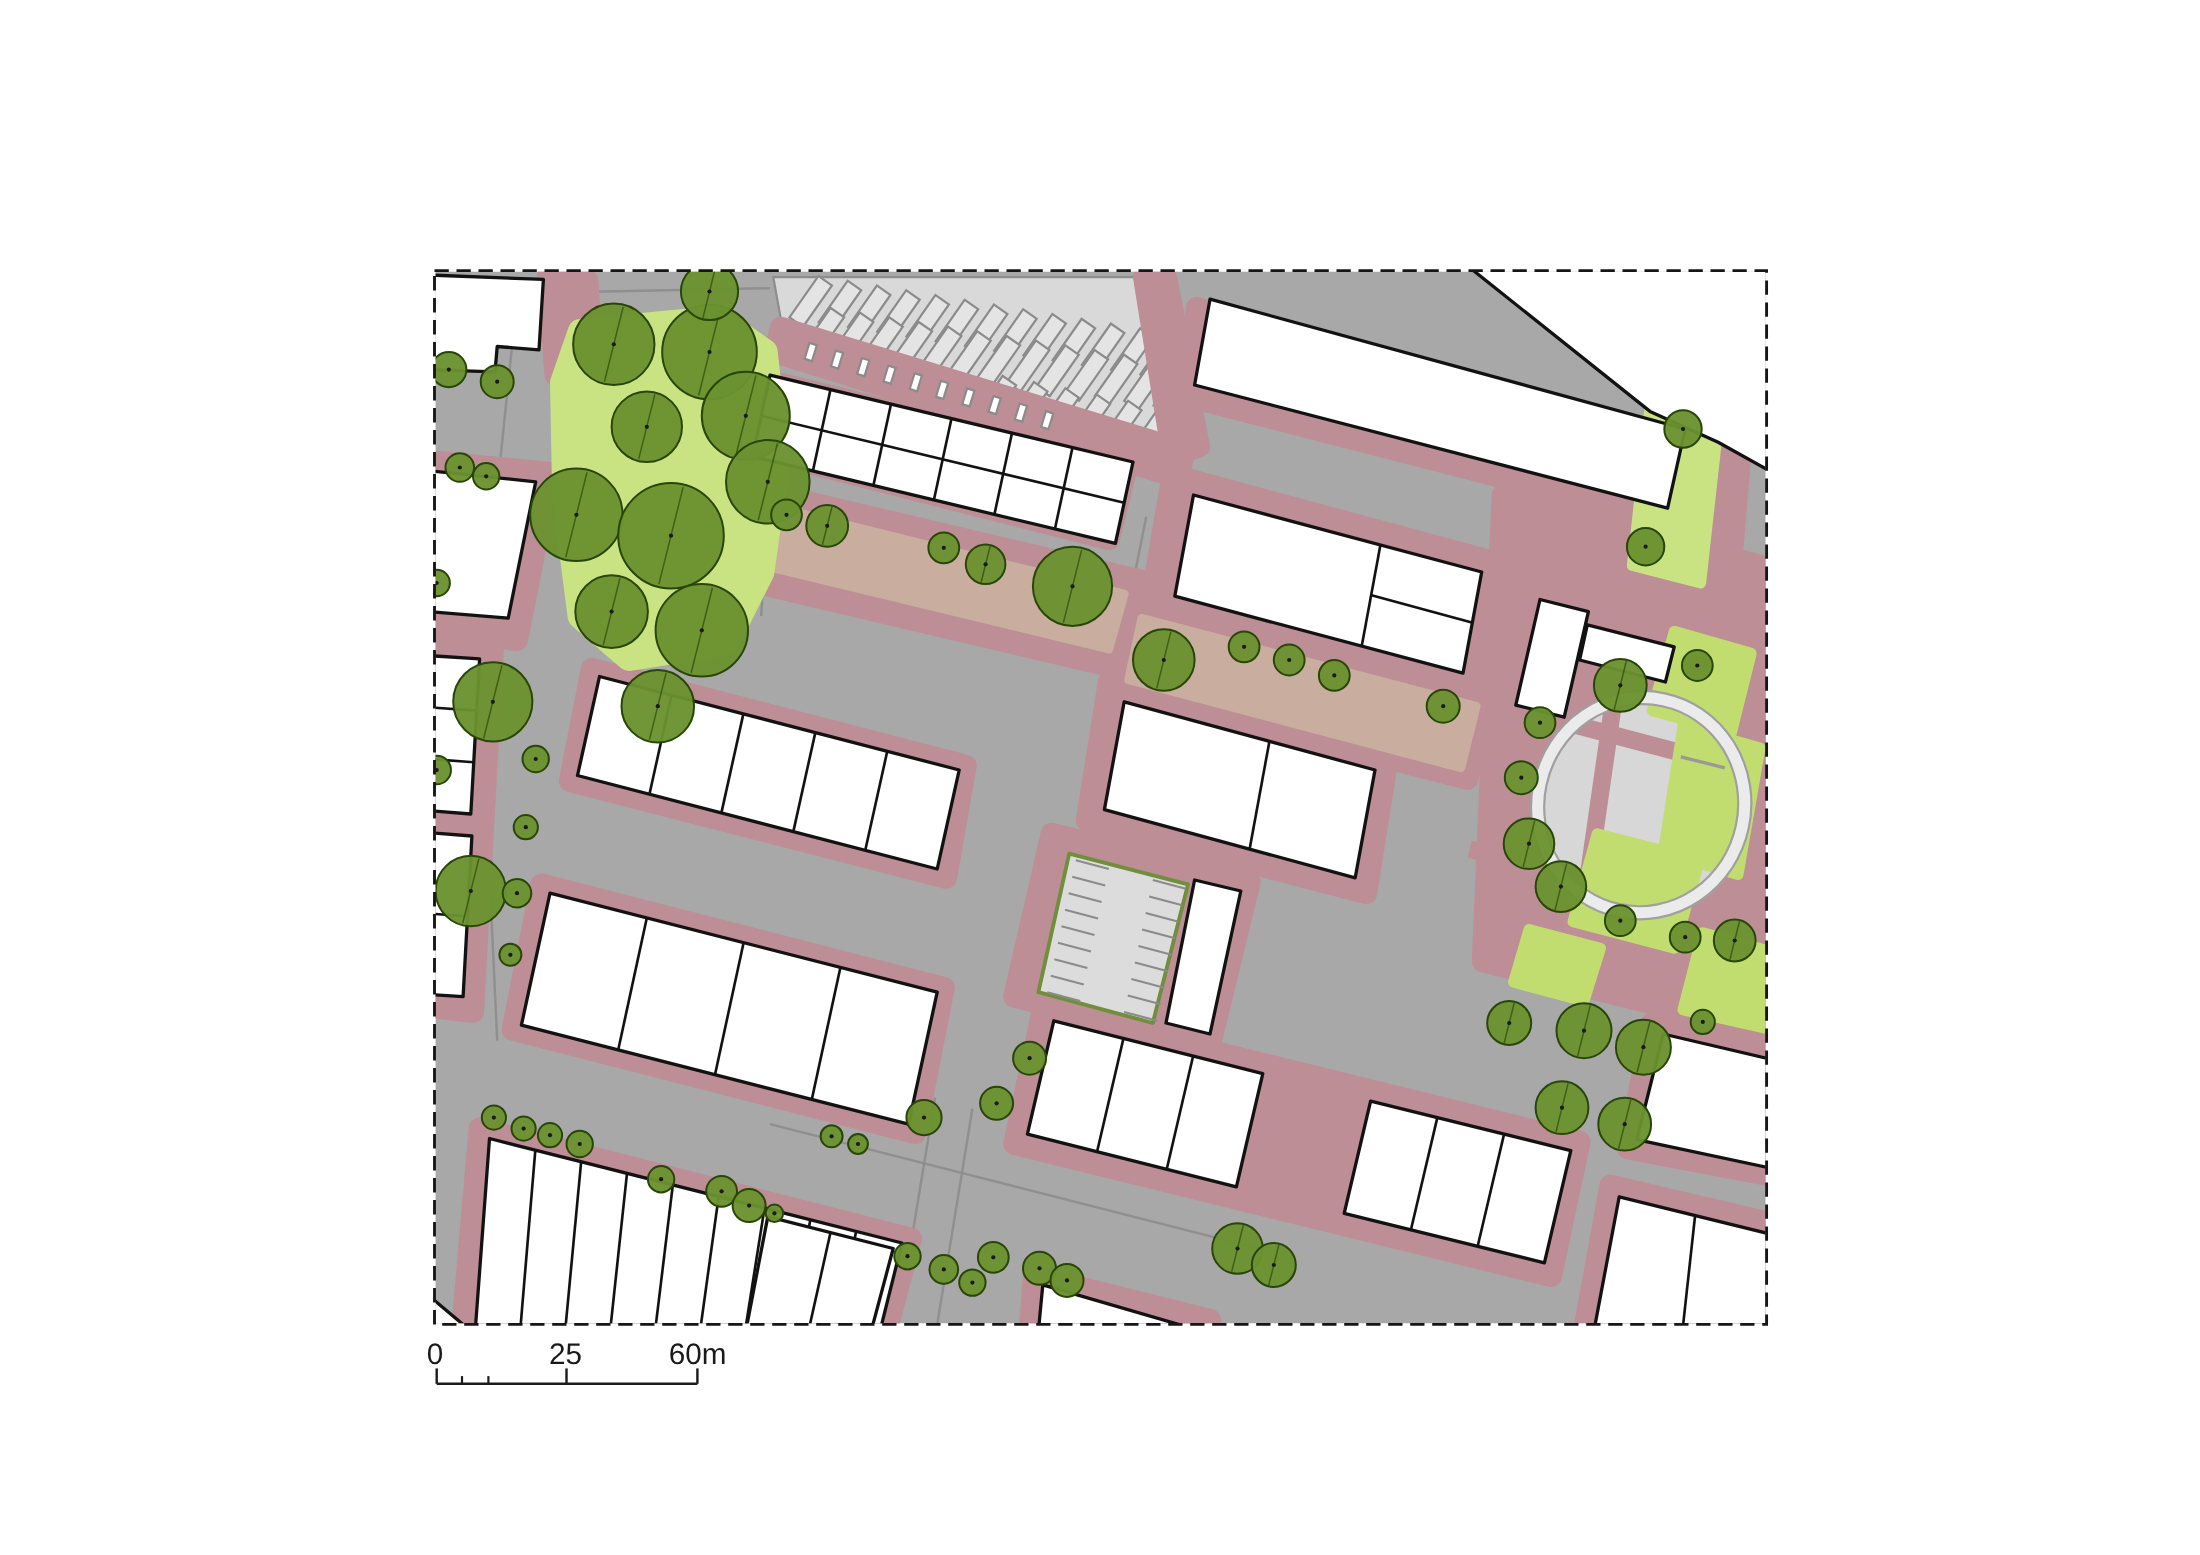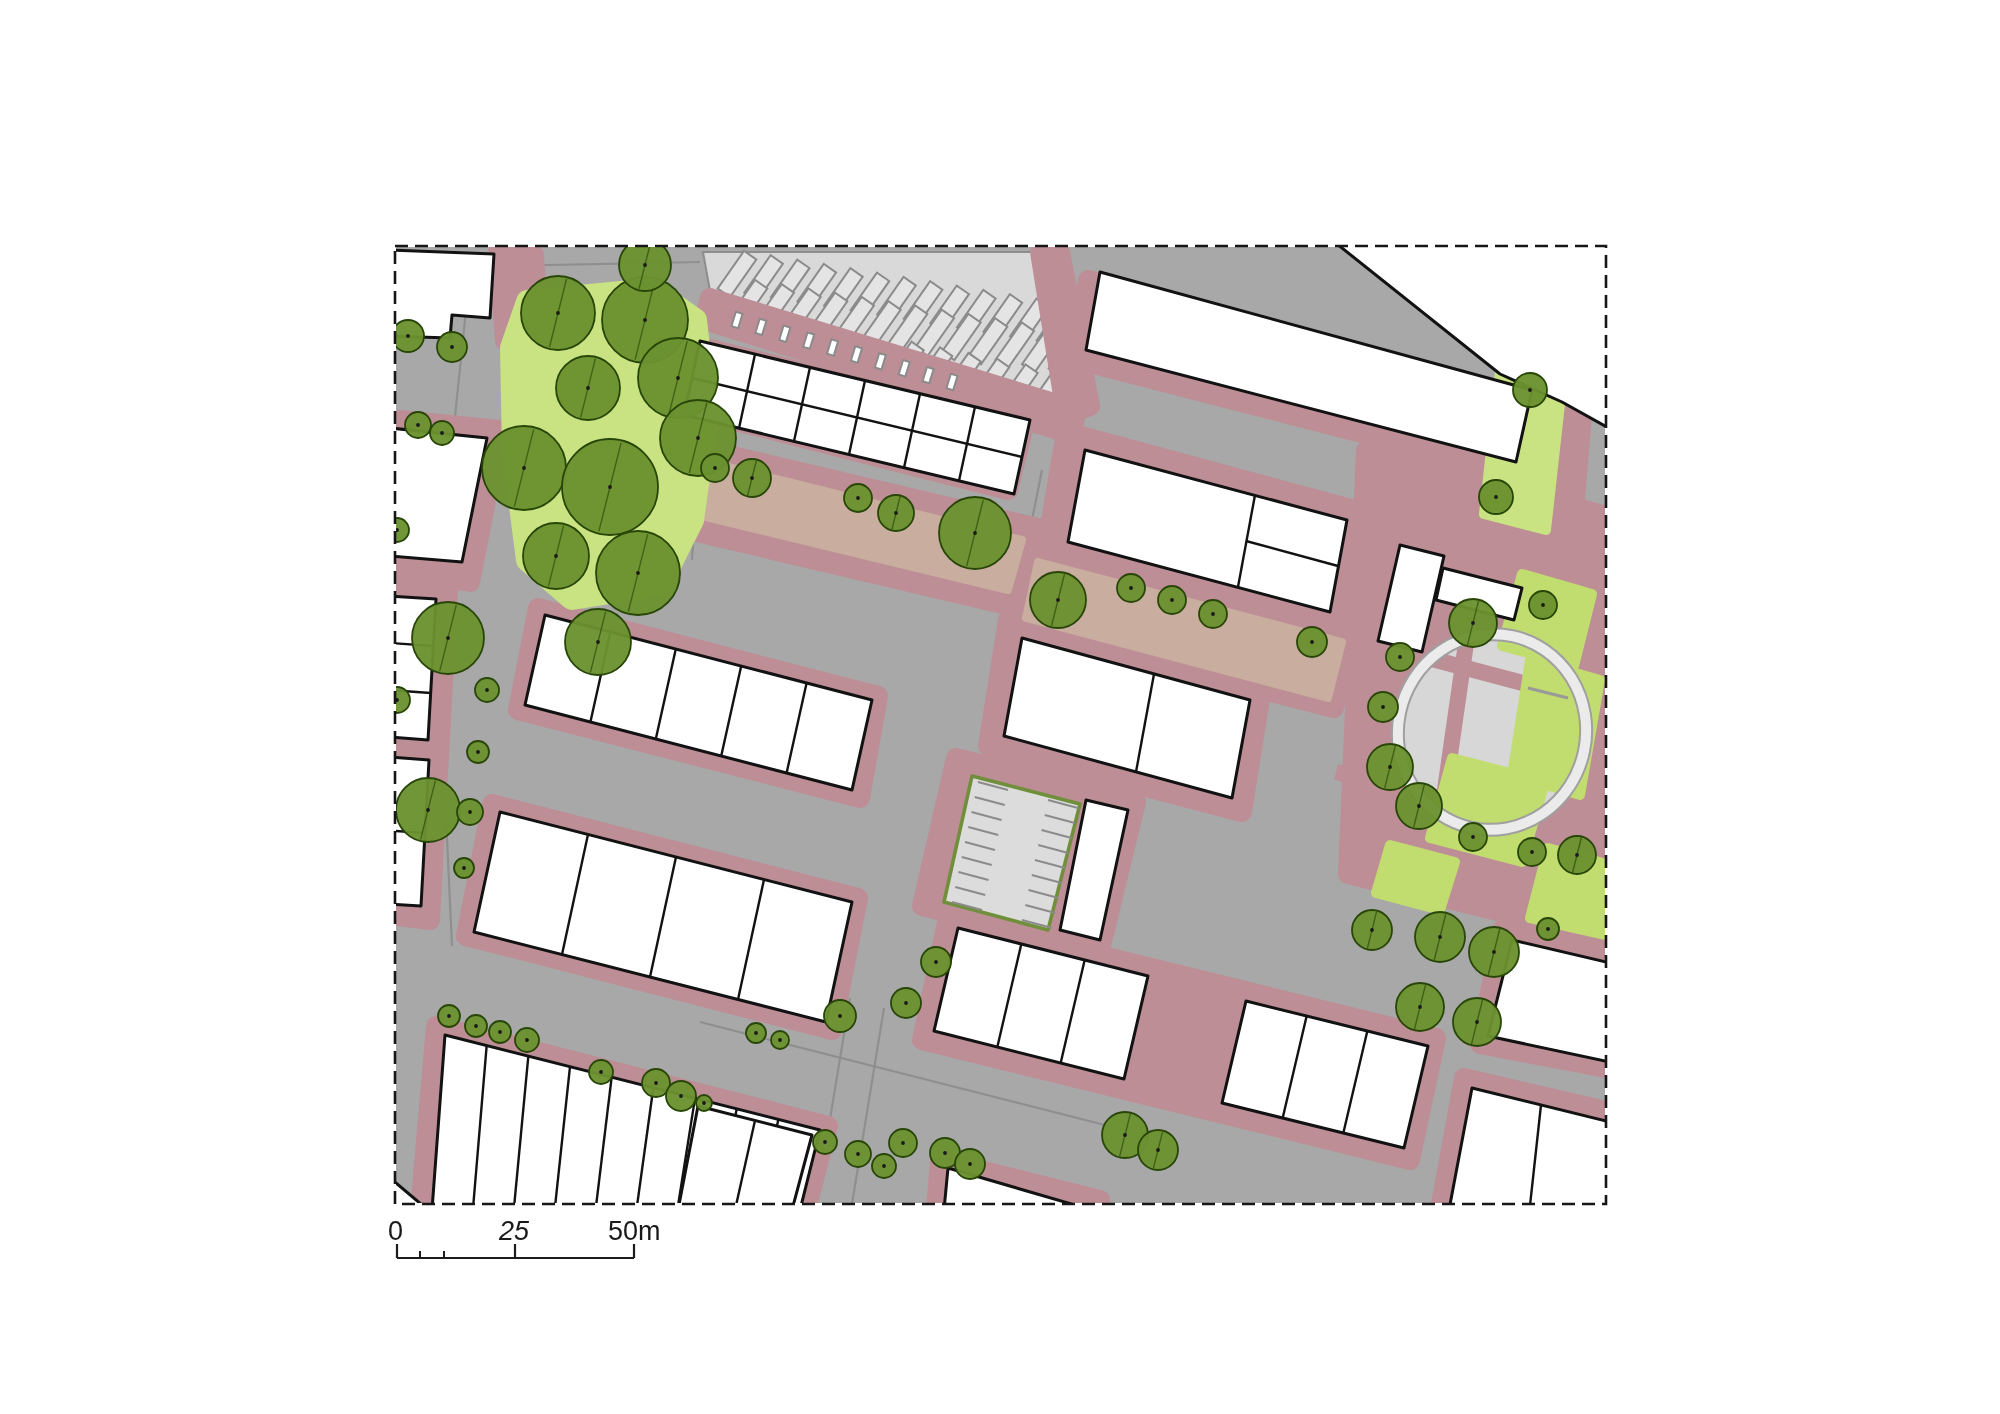--- a/index.html
+++ b/index.html
@@ -573,15 +573,15 @@
       <g>
         <line x1="397" y1="1258" x2="634" y2="1258" stroke="#1c1c1c" stroke-width="2.2"></line>
         <line x1="397" y1="1244" x2="397" y2="1258" stroke="#1c1c1c" stroke-width="2.2"></line>
         <line x1="515" y1="1244" x2="515" y2="1258" stroke="#1c1c1c" stroke-width="2.2"></line>
         <line x1="634" y1="1244" x2="634" y2="1258" stroke="#1c1c1c" stroke-width="2.2"></line>
         <line x1="420" y1="1251" x2="420" y2="1258" stroke="#1c1c1c" stroke-width="2"></line>
         <line x1="444" y1="1251" x2="444" y2="1258" stroke="#1c1c1c" stroke-width="2"></line>
       </g>
     </svg>
   <div class="scale-label" style="left:388px;top:1218px;">0</div>
-  <div class="scale-label" style="left:499px;top:1218px;font-style:italic;">25</div>
-  <div class="scale-label" style="left:608px;top:1218px;">50m</div>
+  <div class="scale-label" style="left:499px;top:1218px;">25</div>
+  <div class="scale-label" style="left:608px;top:1218px;">60m</div>
 </div>
 
 </body></html>

